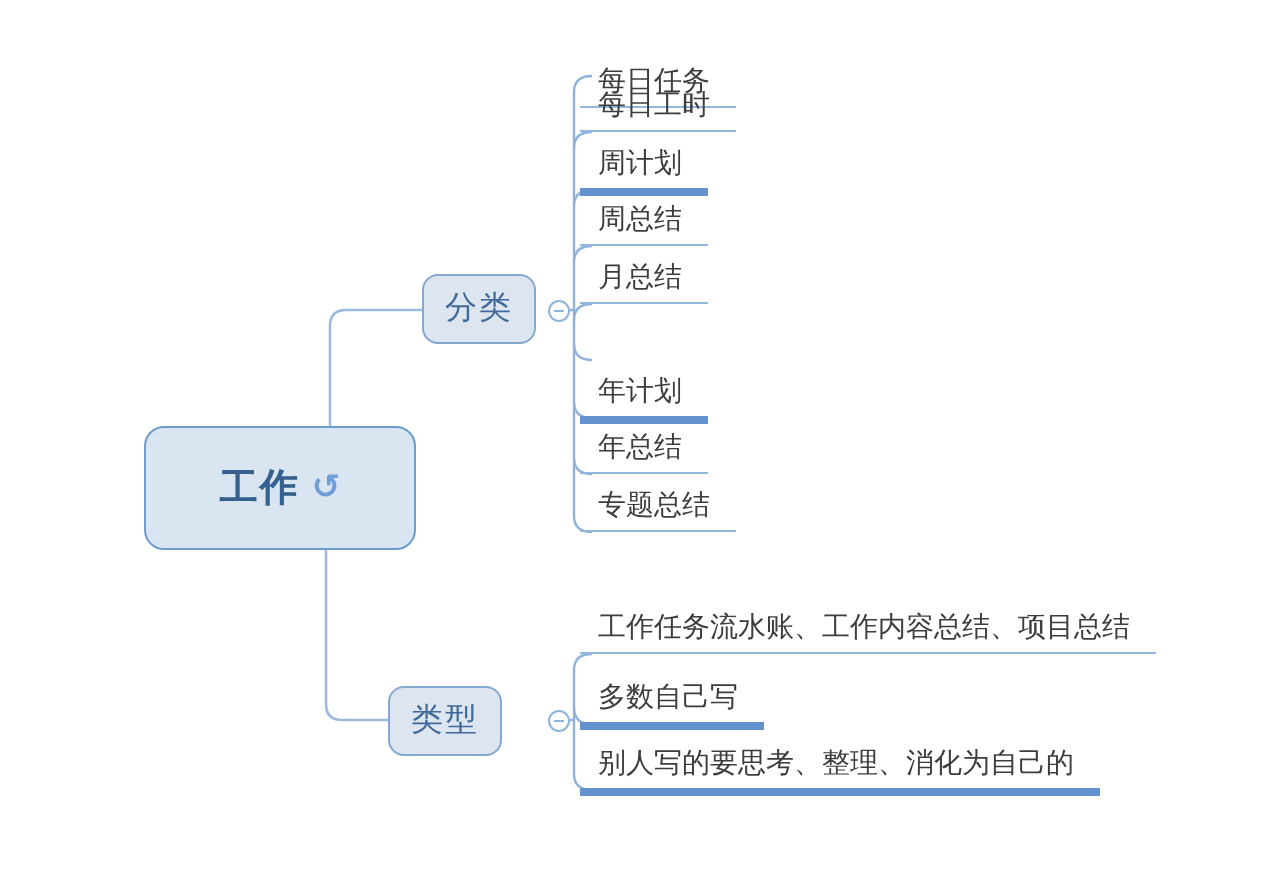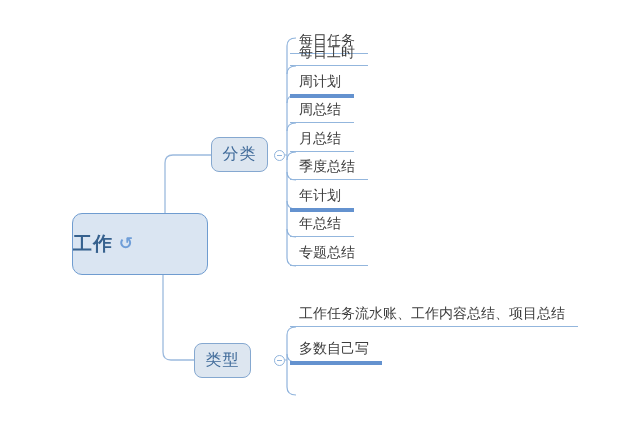--- a/index.html
+++ b/index.html
@@ -10,21 +10,21 @@
     position:relative;
     overflow:hidden;
   }
   #canvas{position:absolute;left:0;top:0;width:642px;height:437px;}
   svg.links{position:absolute;left:0;top:0;z-index:1;}
 
   
   .root-node{
     position:absolute;left:72px;top:213px;width:136px;height:62px;
     background:#dae5f2;border:1.5px solid #6f9cd0;border-radius:10px;
-    display:flex;align-items:center;gap:6px;
+    display:flex;align-items:center;justify-content:center;gap:6px;
     z-index:3;box-sizing:border-box;
   }
   .root-label{font-size:19px;font-weight:bold;color:#36618e;letter-spacing:1px;}
   .root-icon{font-size:17px;color:#6f9ed8;font-weight:bold;line-height:1;transform:translateY(-1px);}
 
   
   .branch-node{
     position:absolute;width:57px;height:35px;
     background:#dde6f0;border:1.2px solid #85a8d0;border-radius:8px;
     display:flex;align-items:center;justify-content:center;
@@ -108,21 +108,21 @@
   </div>
   <div class="collapse-ctl ctl-leixing">
     <span class="minus"></span>
   </div>
 
   <div class="leaf" style="top:32px;">每日任务</div>
   <div class="leaf thick" style="top:73px;">周计划</div>
   <div class="leaf" style="top:44px;">每日工时</div>
   <div class="leaf" style="top:101px;">周总结</div>
   <div class="leaf" style="top:130px;">月总结</div>
-  <div class="leaf" style="top:158px;">季度总结</div>
   <div class="leaf" style="top:215px;">年总结</div>
   <div class="leaf thick" style="top:187px;">年计划</div>
   <div class="leaf" style="top:244px;">专题总结</div>
 
   <div class="leaf" style="top:305px;">工作任务流水账、工作内容总结、项目总结</div>
   <div class="leaf thick" style="top:340px;">多数自己写</div>
+  <div class="leaf thick" style="top:373px;">别人写的要思考、整理、消化为自己的</div>
 
 </div>
 
 </body></html>

